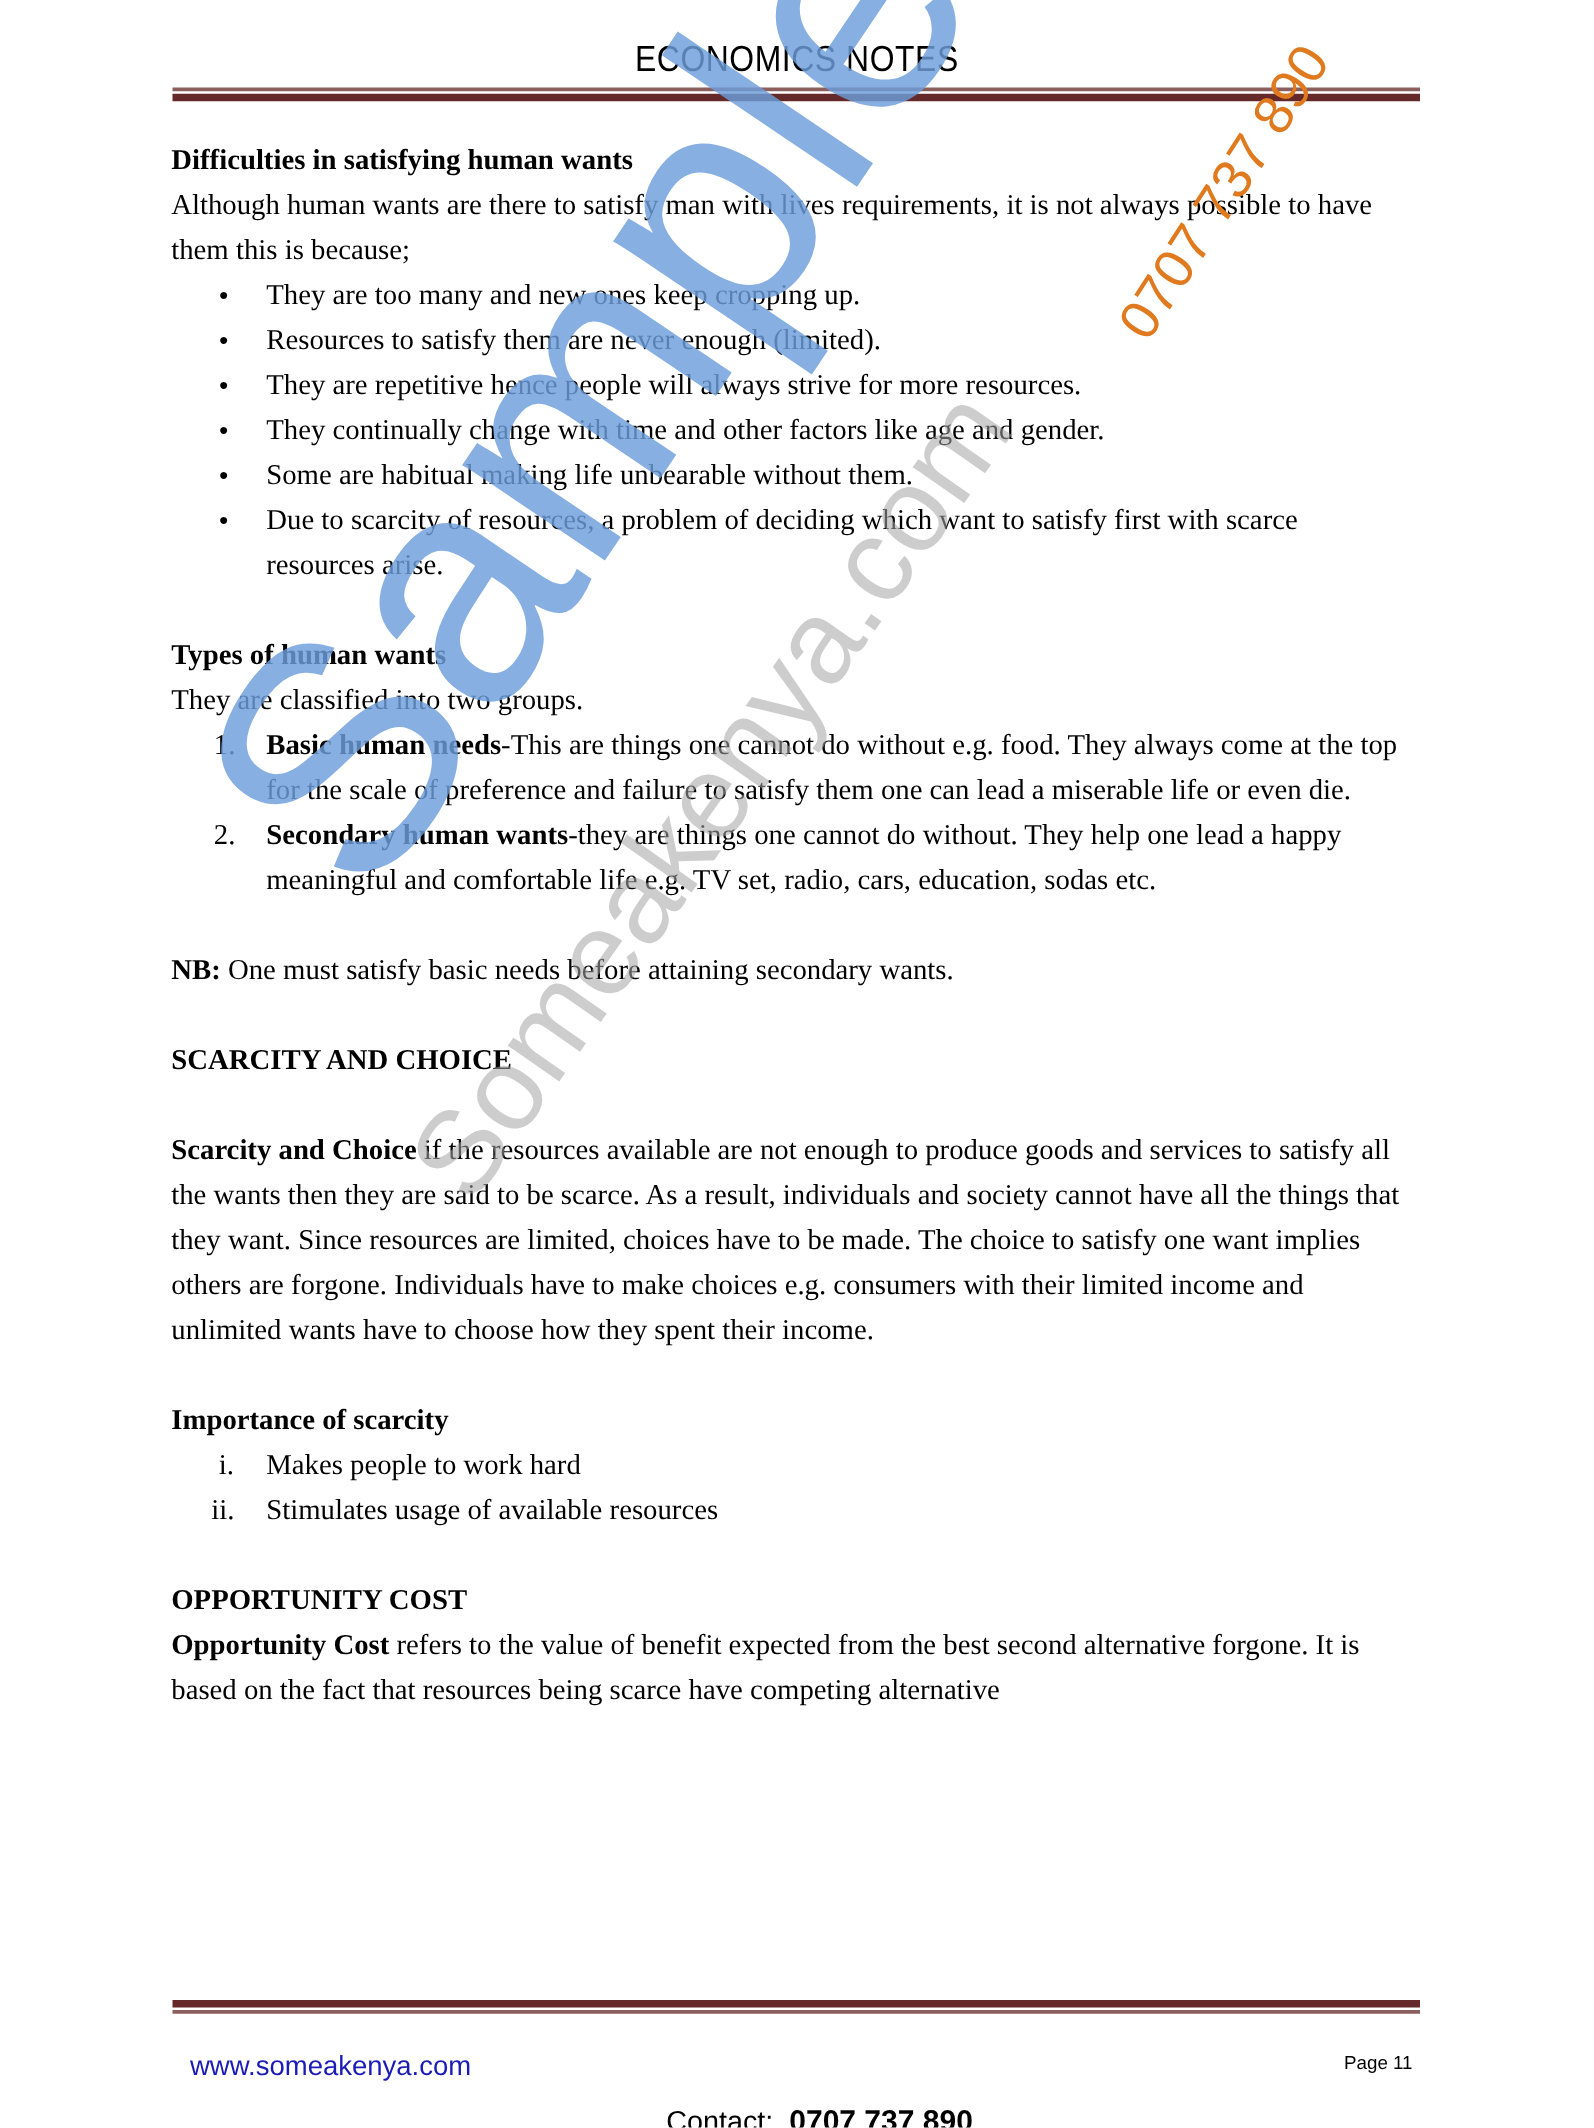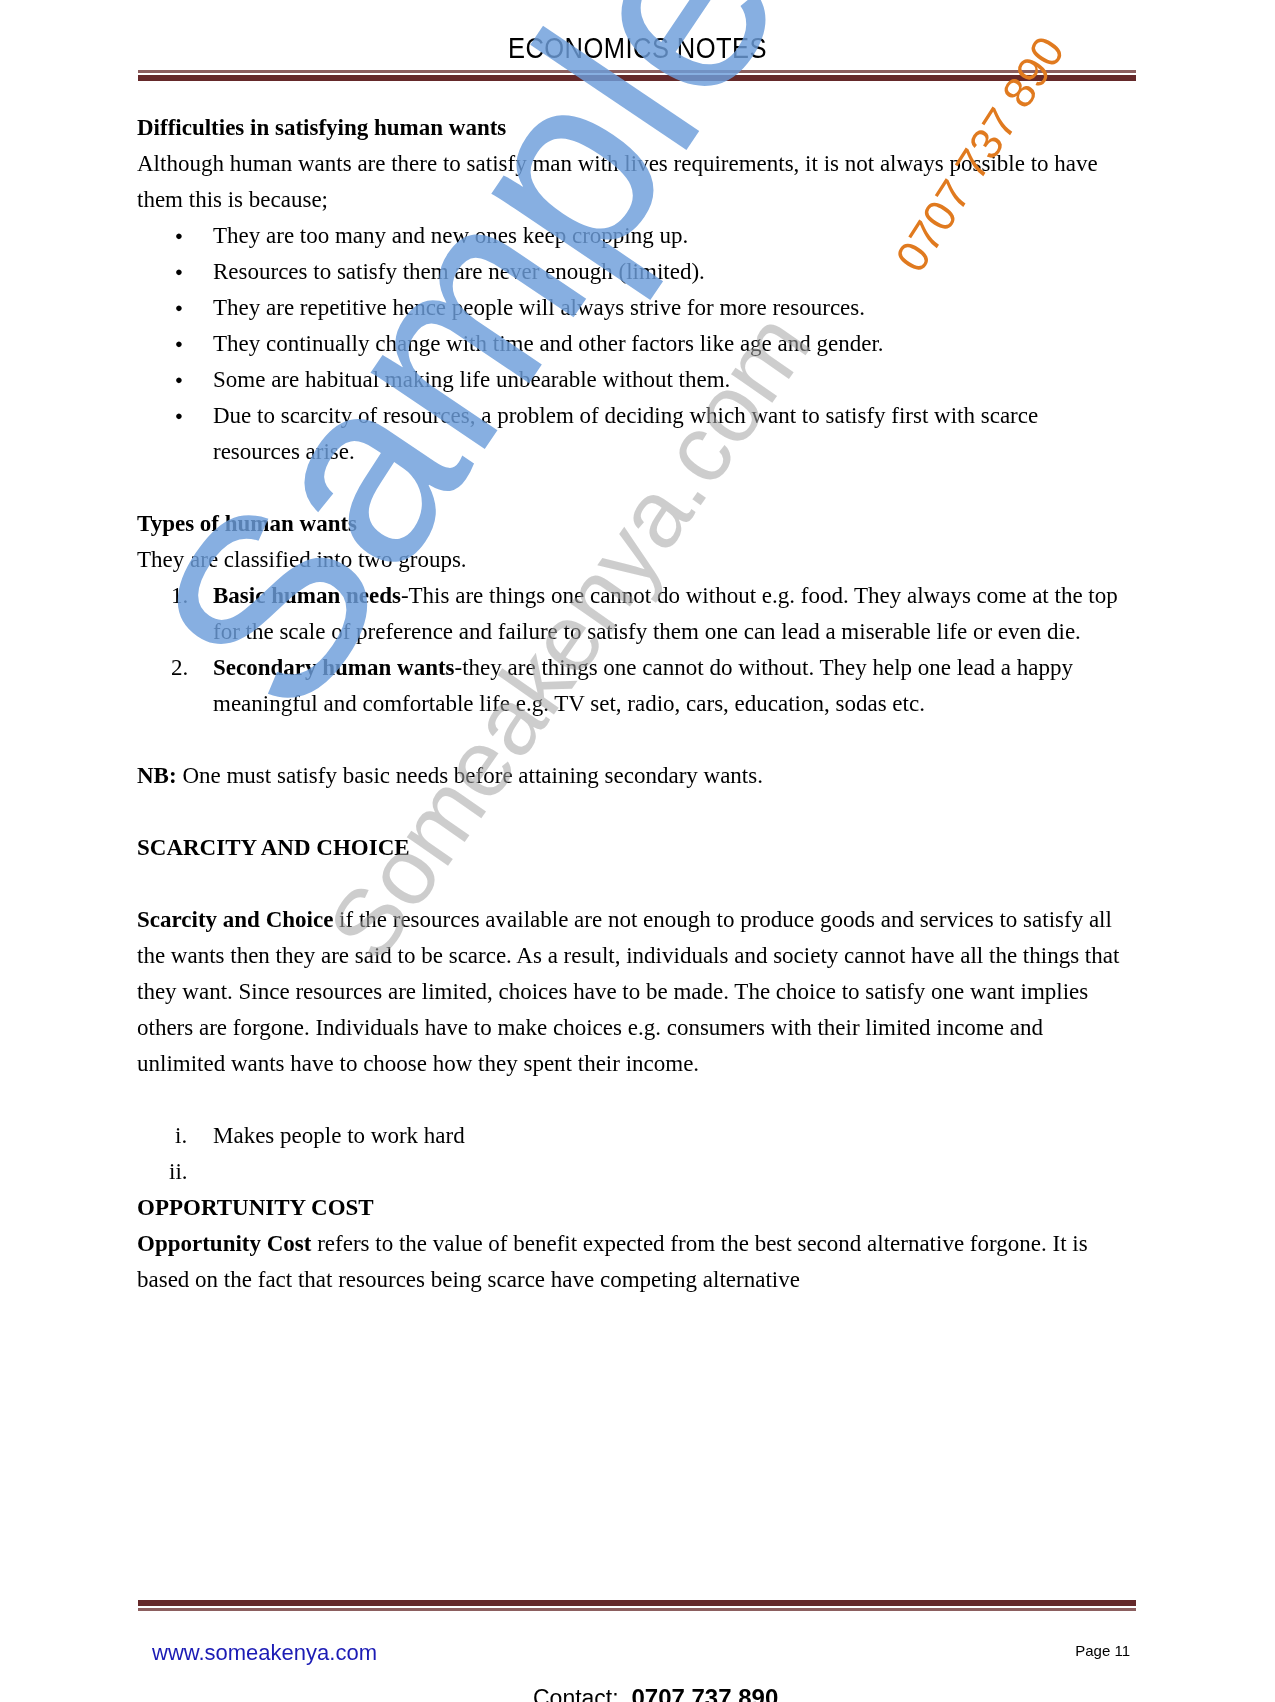--- a/index.html
+++ b/index.html
@@ -135,23 +135,24 @@
 
   <section>
     <p class="heading">SCARCITY AND CHOICE</p>
     <div class="gap"></div>
     <p><b>Scarcity and Choice</b><span> if the resources available are not enough to produce goods and services to satisfy all the wants then they are said to be scarce. As a result, individuals and society cannot have all the things that they want. Since resources are limited, choices have to be made. The choice to satisfy one want implies others are forgone. Individuals have to make choices e.g. consumers with their limited income and unlimited wants have to choose how they spent their income.</span></p>
   </section>
 
   <div class="gap"></div>
 
   <section>
+    <p class="heading">Importance of scarcity</p>
     <ol class="items roman">
       <li><span class="num" style="left:38px;">i.</span><span>Makes people to work hard</span></li>
-      <li><span class="num" style="left:32px;">ii.</span></li>
+      <li><span class="num" style="left:32px;">ii.</span><span>Stimulates usage of available resources</span></li>
     </ol>
   </section>
 
   <div class="gap"></div>
 
   <section>
     <p class="heading">OPPORTUNITY COST</p>
     <p><b>Opportunity Cost</b><span> refers to the value of benefit expected from the best second alternative forgone. It is based on the fact that resources being scarce have competing alternative</span></p>
   </section>
 </div>

